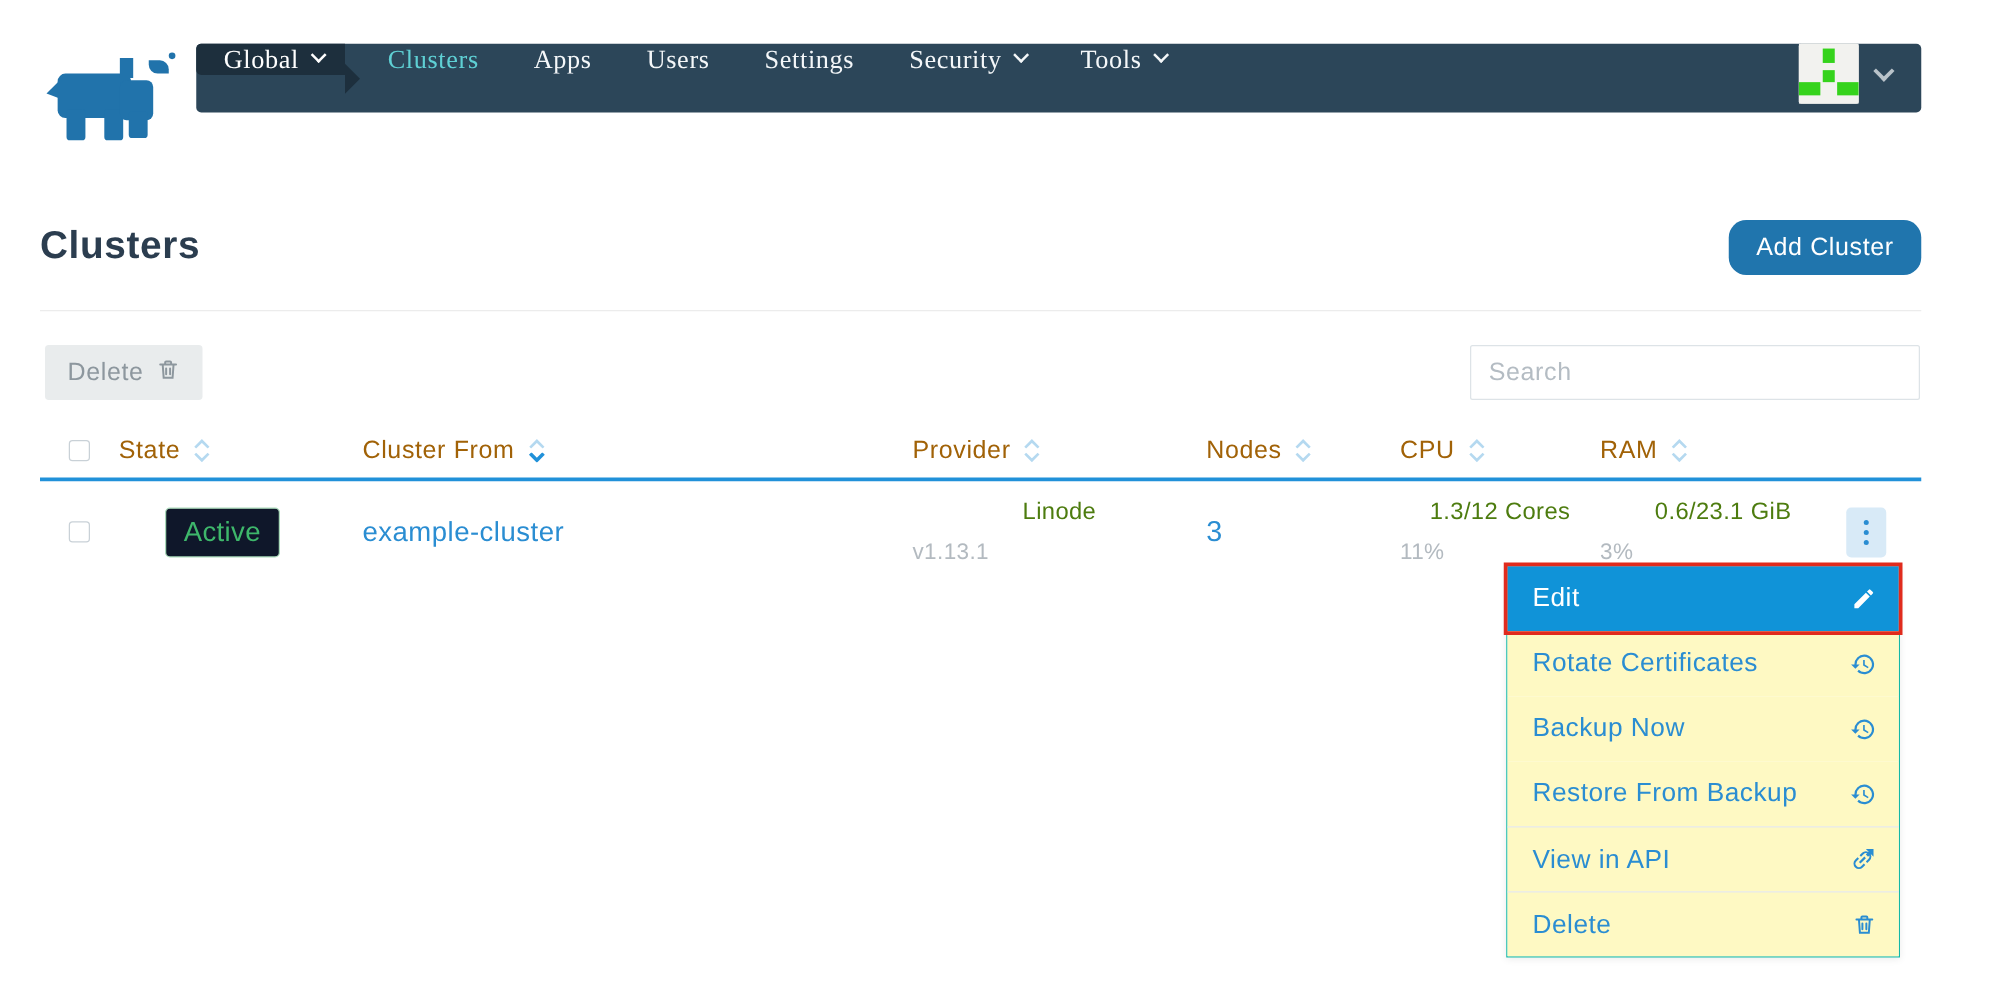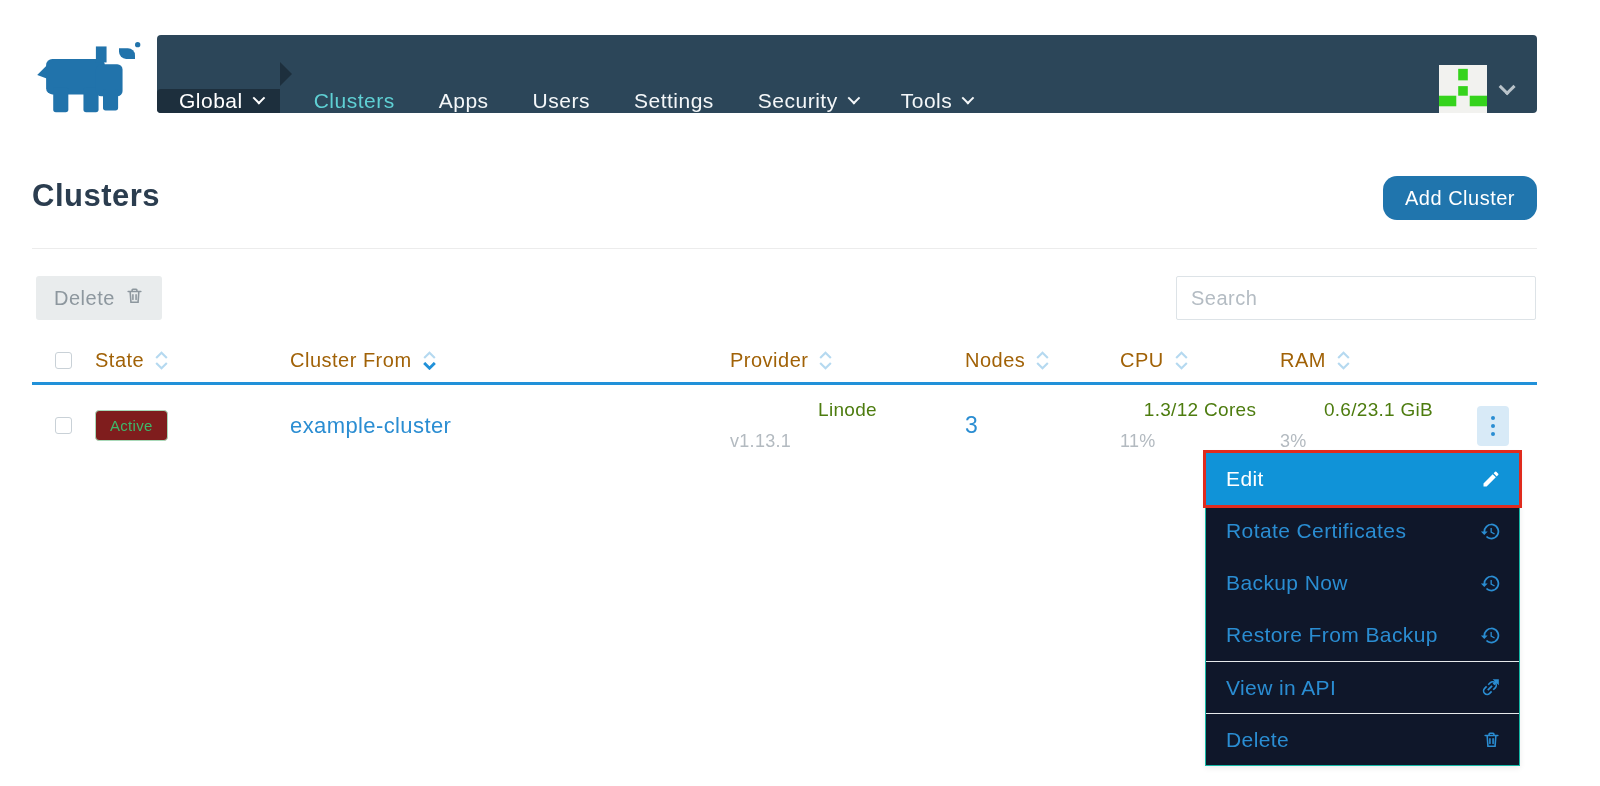--- a/index.html
+++ b/index.html
@@ -2,22 +2,22 @@
 <html><head>
 <meta charset="utf-8">
 <style>
   * { margin:0; padding:0; box-sizing:border-box; }
   html,body { width:1600px; height:786px; background:#ffffff; overflow:hidden;
     font-family:"Liberation Sans", sans-serif; }
   .viewport { position:relative; width:1600px; height:786px; background:#fff; }
 
   
   .logo-wrap { position:absolute; left:28px; top:34px; width:118px; height:80px; }
-  .navbar { position:absolute; left:157px; top:35px; width:1380px; height:78px;
-    background:#2c4659; border-radius:4px; display:flex; align-items:flex-end; color:#fff; }
+  .navbar { position:absolute; left:157px; top:35px; width:1380px; height:55px;
+    background:#2c4659; border-radius:4px; display:flex; align-items:flex-start; color:#fff;font-family:Liberation Serif, serif; }
   .env-block { background:#1d2f3d; display:flex; align-items:center; padding:0 18px 0 22px;
     border-radius:4px 0 0 4px; font-size:21px; letter-spacing:.5px; cursor:pointer; }
   .env-arrow { align-self:center; width:0; height:0; border-top:12px solid transparent;
     border-bottom:12px solid transparent; border-left:12px solid #1d2f3d; margin-right:8px; }
   .nav-items { display:flex; align-items:center; gap:44px; padding-left:14px; font-size:21px;
     letter-spacing:.5px; }
   .nav-item { cursor:pointer; color:#f4f7f9; display:flex; align-items:center; }
   .nav-item.active { color:#5fd0d4; }
   .chev { width:9px; height:9px; border-right:2.5px solid currentColor;
     border-bottom:2.5px solid currentColor; transform:rotate(45deg) translateY(-2px);
@@ -48,37 +48,37 @@
   .grid-row { position:absolute; left:32px; width:1505px; display:grid;
     grid-template-columns:63px 195px 440px 235px 155px 160px 197px 60px; align-items:center; }
   .thead { top:338px; height:47px; border-bottom:3px solid #2191d9; }
   .th { display:flex; align-items:center; gap:10px; font-size:20px; color:#a16207;
     letter-spacing:.5px; cursor:pointer; }
   .sort { display:flex; flex-direction:column; gap:3px; }
   .sort svg { display:block; }
   .checkbox { width:17px; height:17px; border:1px solid #c9d1d7; border-radius:3px;
     background:#fff; cursor:pointer; margin-left:23px; }
   .trow { top:388px; height:75px; }
-  .badge-active { display:inline-block; background:#7f1d1d; border:1px solid #a9d9b9;
-    color:#3eb76b; font-size:15px; padding:6px 14px; border-radius:4px; letter-spacing:.3px; }
+  .badge-active { display:inline-block; background:#0f172a; border:1px solid #a9d9b9;
+    color:#3eb76b; font-size:22px; padding:6px 14px; border-radius:4px; letter-spacing:.3px;margin-left:37px; }
   .link-cell { color:#2a8dd2; font-size:22px; letter-spacing:.4px; cursor:pointer; }
   .cell-main { font-size:19px; color:#4d7c0f; letter-spacing:.3px;text-align:center; }
   .cell-sub { font-size:18px; color:#b3bac0; margin-top:10px; letter-spacing:.3px; }
   .nodes-cell { color:#2a8dd2; font-size:23px; }
   .kebab-btn { width:32px; height:40px; background:#d8eaf7; border:none; border-radius:4px;
     display:flex; flex-direction:column; align-items:center; justify-content:center; gap:4px;
     cursor:pointer; }
   .kebab-btn i { width:4px; height:4px; border-radius:50%; background:#2a8dd2; display:block; }
 
   
   .ctx-menu { position:absolute; left:1205px; top:452px; width:315px; background:#fff;
     border:1px solid #14b8a6; box-shadow:0 2px 6px rgba(0,0,0,.08); z-index:5; }
   .menu-item { height:52px; display:flex; align-items:center; justify-content:space-between;
     padding:0 18px 0 20px; color:#2a8dd2; font-size:21px; letter-spacing:.4px; cursor:pointer;
-    background:#0f172a; }
+    background:#fef9c3; }
   .menu-item .mi-icon { display:flex; align-items:center; color:#2a8dd2; }
   .menu-item.highlight { background:#1093d8; color:#fff; outline:3px solid #e02b1d; }
   .menu-item.highlight .mi-icon { color:#fff; }
   .menu-item.sep { border-top:1px solid #e6e9eb; }
 </style>
 </head>
 <body>
 
 <div class="viewport">
 

